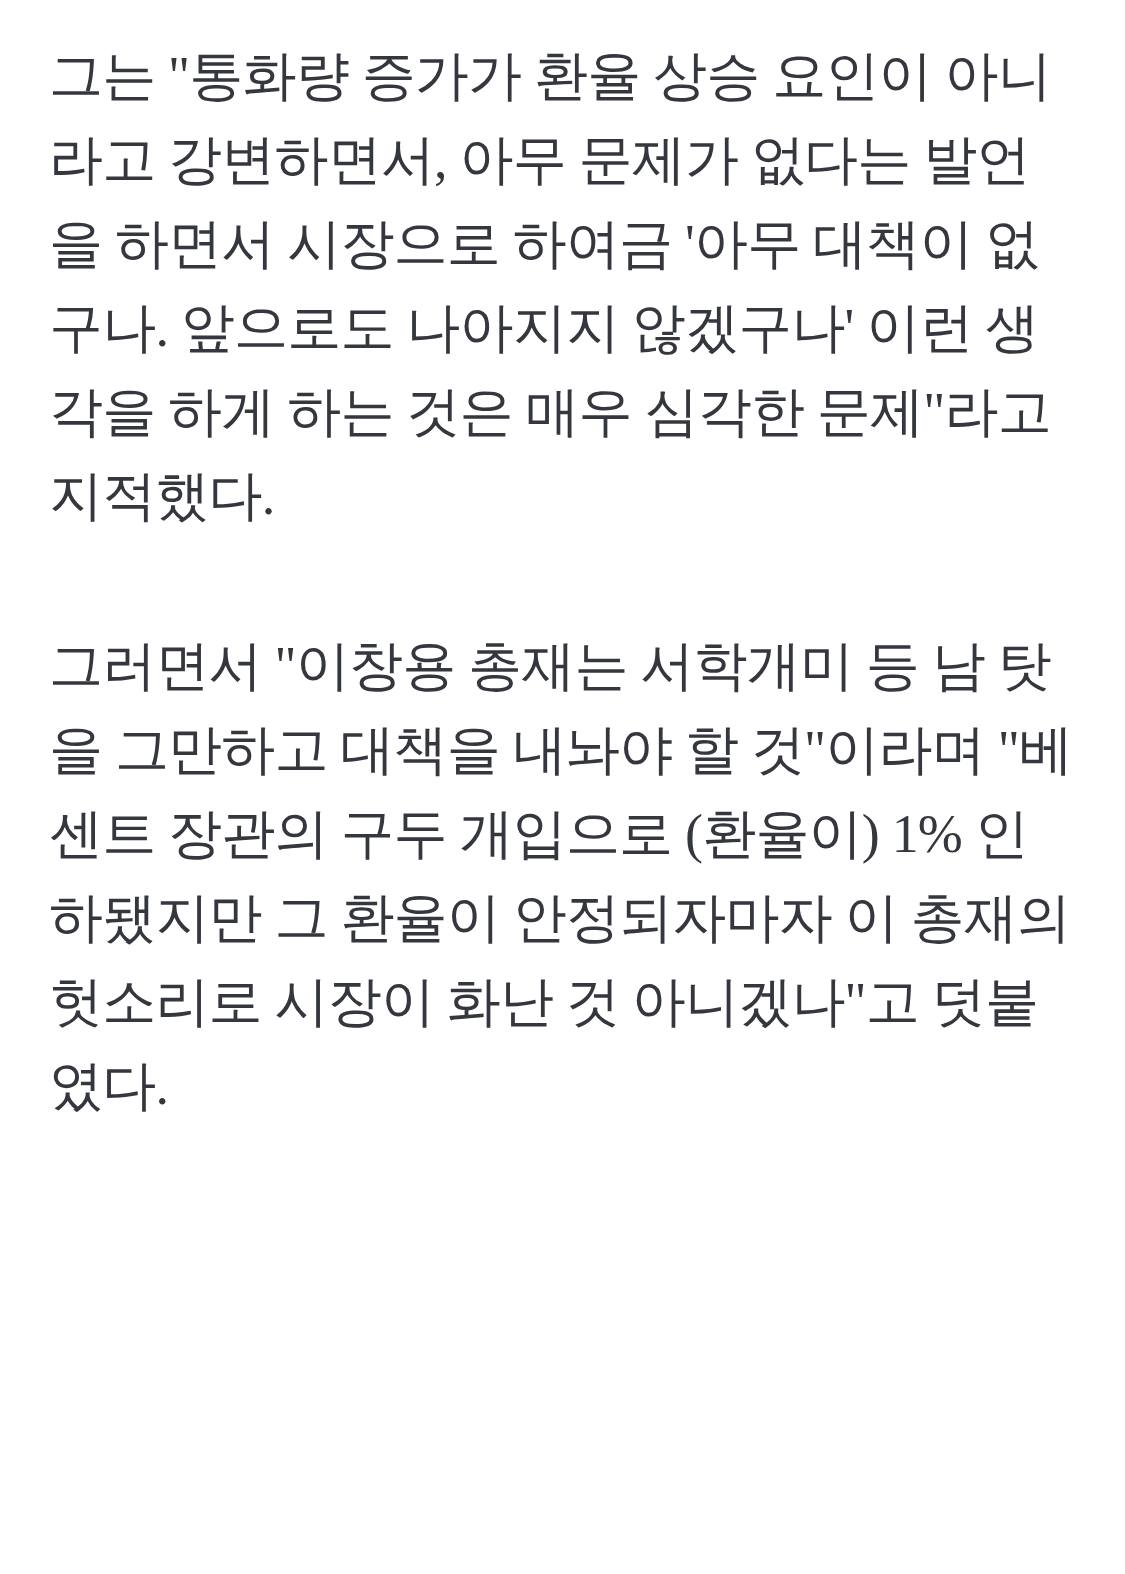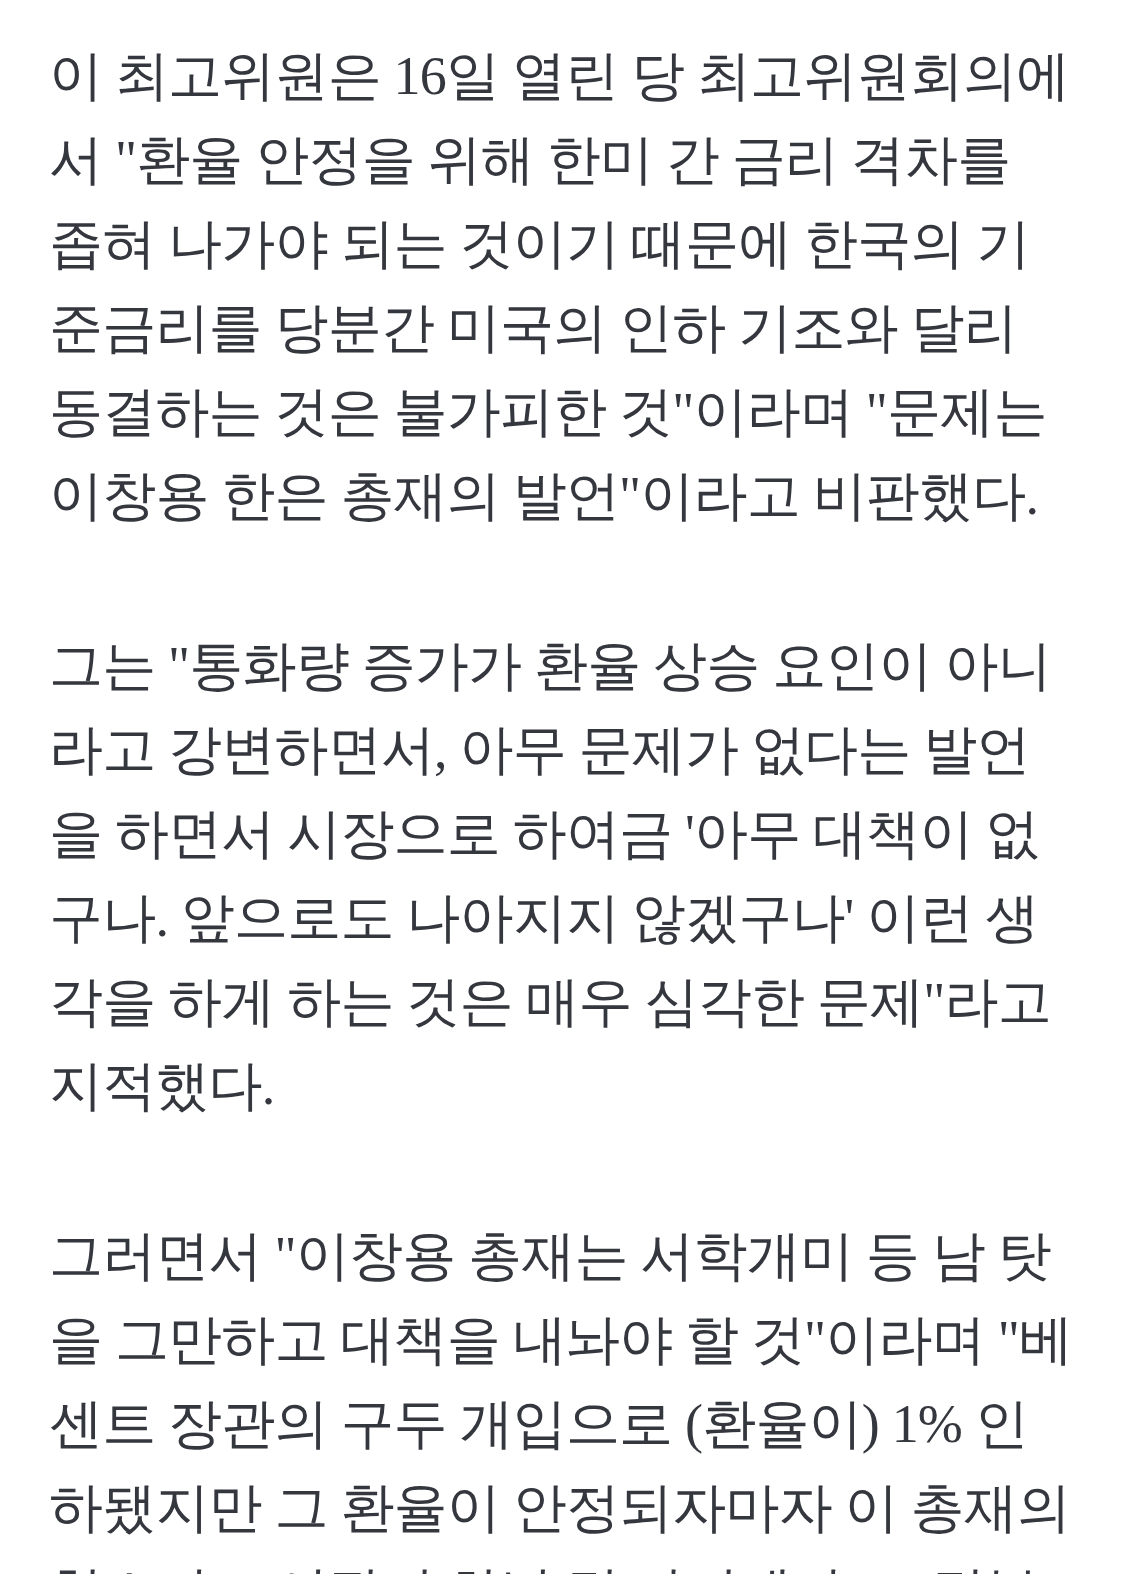--- a/index.html
+++ b/index.html
@@ -31,16 +31,15 @@
     padding: 0;
   }
   .article-body p:last-child {
     margin-bottom: 0;
   }
 </style>
 </head>
 <body>
 
 <article class="article-body">
-  <p>이 최고위원은 16일 열린 당 최고위원회의에서 "환율 안정을 위해 한미 간 금리 격차를 좁혀 나가야 되는 것이기 때문에 한국의 기준금리를 당분간 미국의 인하 기조와 달리 동결하는 것은 불가피한 것"이라며 "문제는 이창용 한은 총재의 발언"이라고 비판했다.</p>
   <p>그는 "통화량 증가가 환율 상승 요인이 아니라고 강변하면서, 아무 문제가 없다는 발언을 하면서 시장으로 하여금 '아무 대책이 없구나. 앞으로도 나아지지 않겠구나' 이런 생각을 하게 하는 것은 매우 심각한 문제"라고 지적했다.</p>
   <p>그러면서 "이창용 총재는 서학개미 등 남 탓을 그만하고 대책을 내놔야 할 것"이라며 "베센트 장관의 구두 개입으로 (환율이) 1% 인하됐지만 그 환율이 안정되자마자 이 총재의 헛소리로 시장이 화난 것 아니겠나"고 덧붙였다.</p>
 </article>
 
 </body></html>

